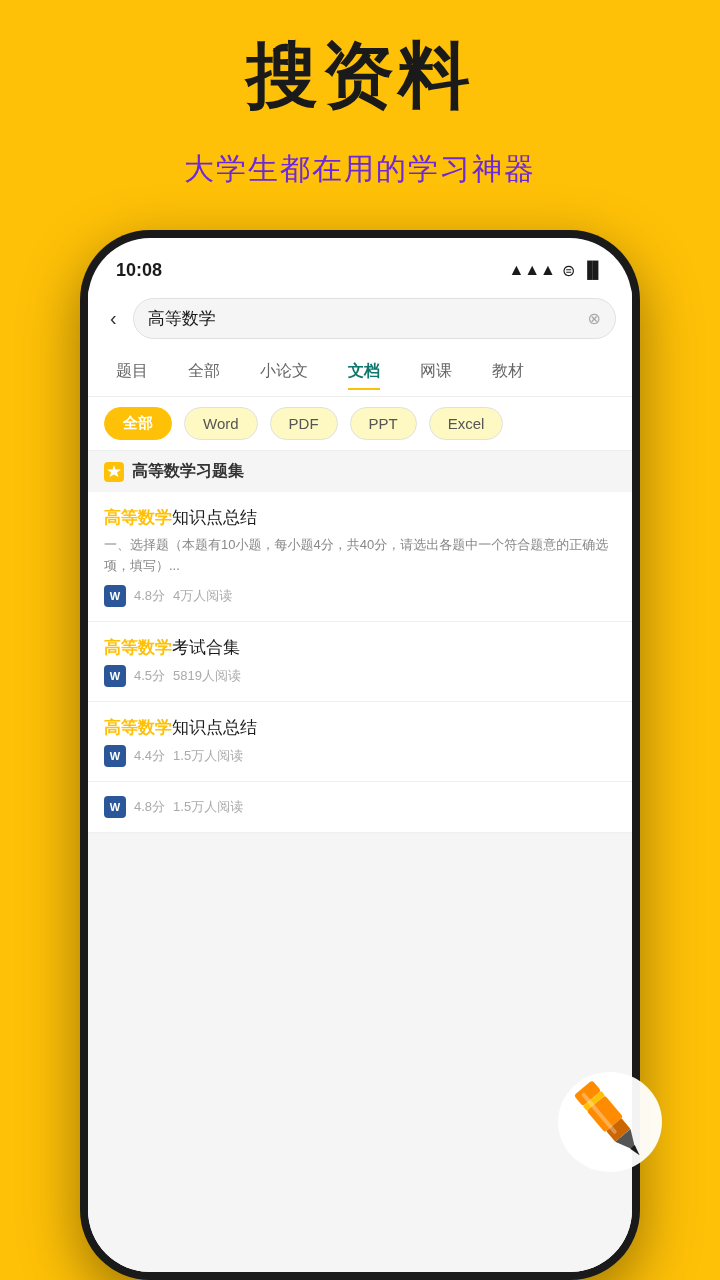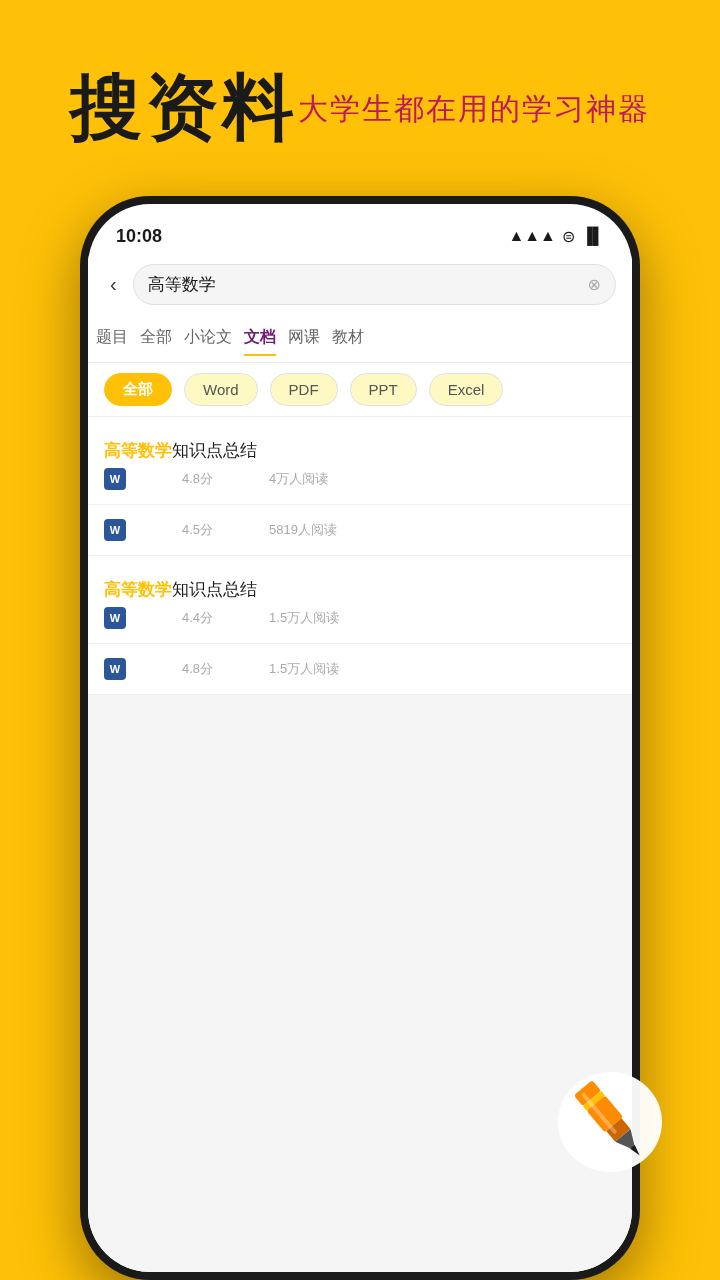--- a/index.html
+++ b/index.html
@@ -10,36 +10,36 @@
       font-family: -apple-system, 'PingFang SC', 'Helvetica Neue', Arial, sans-serif;
       overflow: hidden;
       display: flex;
       flex-direction: column;
       align-items: center;
     }
 
     
     .header-section {
       display: flex;
-      flex-direction: row;
-      align-items: center;
-      padding-top: 60px;
+      flex-direction: column;
+      align-items: center;
+      padding-top: 28px;
       padding-bottom: 30px;
     }
     .main-title {
       font-size: 72px;
       font-weight: 900;
       color: #1a1a1a;
       letter-spacing: 4px;
     }
     .sub-title {
       font-size: 30px;
       font-weight: 400;
-      color: #be185d;
-      margin-top: 2px;
+      color: #6d28d9;
+      margin-top: 25px;
       letter-spacing: 2px;
     }
 
     
     .phone-container {
       position: relative;
       width: 560px;
       height: 1228px;
       margin-top: 10px;
     }
@@ -131,33 +131,33 @@
     }
     .search-clear {
       font-size: 16px;
       color: #aaa;
     }
 
     
     .tab-nav {
       background: #fff;
       display: flex;
-      padding: 6px 8px;
-      gap: 12px;
+      padding: 6px 28px;
+      gap: 40px;
       border-bottom: 1px solid #eee;
     }
     .tab-item {
       font-size: 16px;
       color: #666;
       padding: 6px 0;
       cursor: pointer;
       white-space: nowrap;
     }
     .tab-item.active {
-      color: #701a75;
+      color: #0f766e;
       font-weight: 700;
       border-bottom: 2px solid #FFC107;
     }
 
     
     .filter-bar {
       background: #fff;
       display: flex;
       padding: 10px 16px;
       gap: 12px;
@@ -210,21 +210,20 @@
     }
     .result-item {
       padding: 14px 16px;
       border-bottom: 1px solid #f0f0f0;
     }
     .result-title {
       font-size: 17px;
       color: #1a1a1a;
       font-weight: 500;
       margin-bottom: 6px;
-      margin-top: 8px;
     }
     .result-title .highlight {
       color: #FFC107;
       font-weight: 700;
     }
     .result-desc {
       font-size: 13px;
       color: #888;
       line-height: 1.6;
       margin-bottom: 8px;
@@ -242,21 +241,20 @@
       display: flex;
       align-items: center;
       justify-content: center;
       font-size: 11px;
       font-weight: 700;
       color: #fff;
     }
     .meta-text {
       font-size: 13px;
       color: #aaa;
-      margin-left: 48px;
     }
 
     
     .pen-sticker {
       position: absolute;
       bottom: 100px;
       right: -30px;
       width: 120px;
       height: 120px;
     }
@@ -307,35 +305,47 @@
         </div>
 
         <div class="filter-bar">
           <button class="filter-btn active">全部</button>
           <button class="filter-btn">Word</button>
           <button class="filter-btn">PDF</button>
           <button class="filter-btn">PPT</button>
           <button class="filter-btn">Excel</button>
         </div>
 
+        <div class="section-header">
+          <div class="section-icon">
+            <svg width="16" height="16" viewBox="0 0 16 16">
+                <path d="M8 1l1.5 4.5H15l-4 3 1.5 4.5L8 10.5 3.5 13 5 8.5 1 5.5h5.5z" fill="#fff"></path>
+              </svg>
+          </div>
+          <div class="section-title">高等数学习题集</div>
+        </div>
 
         <div class="result-list">
 
           <div class="result-item">
             <div class="result-title">
               <span class="highlight">高等数学</span><span>知识点总结</span>
             </div>
+            <div class="result-desc">一、选择题（本题有10小题，每小题4分，共40分，请选出各题中一个符合题意的正确选项，填写）...</div>
             <div class="result-meta">
               <div class="word-icon">W</div>
               <span class="meta-text">4.8分</span>
               <span class="meta-text">4万人阅读</span>
             </div>
           </div>
 
           <div class="result-item">
+            <div class="result-title">
+              <span class="highlight">高等数学</span><span>考试合集</span>
+            </div>
             <div class="result-meta">
               <div class="word-icon">W</div>
               <span class="meta-text">4.5分</span>
               <span class="meta-text">5819人阅读</span>
             </div>
           </div>
 
           <div class="result-item">
             <div class="result-title">
               <span class="highlight">高等数学</span><span>知识点总结</span>

